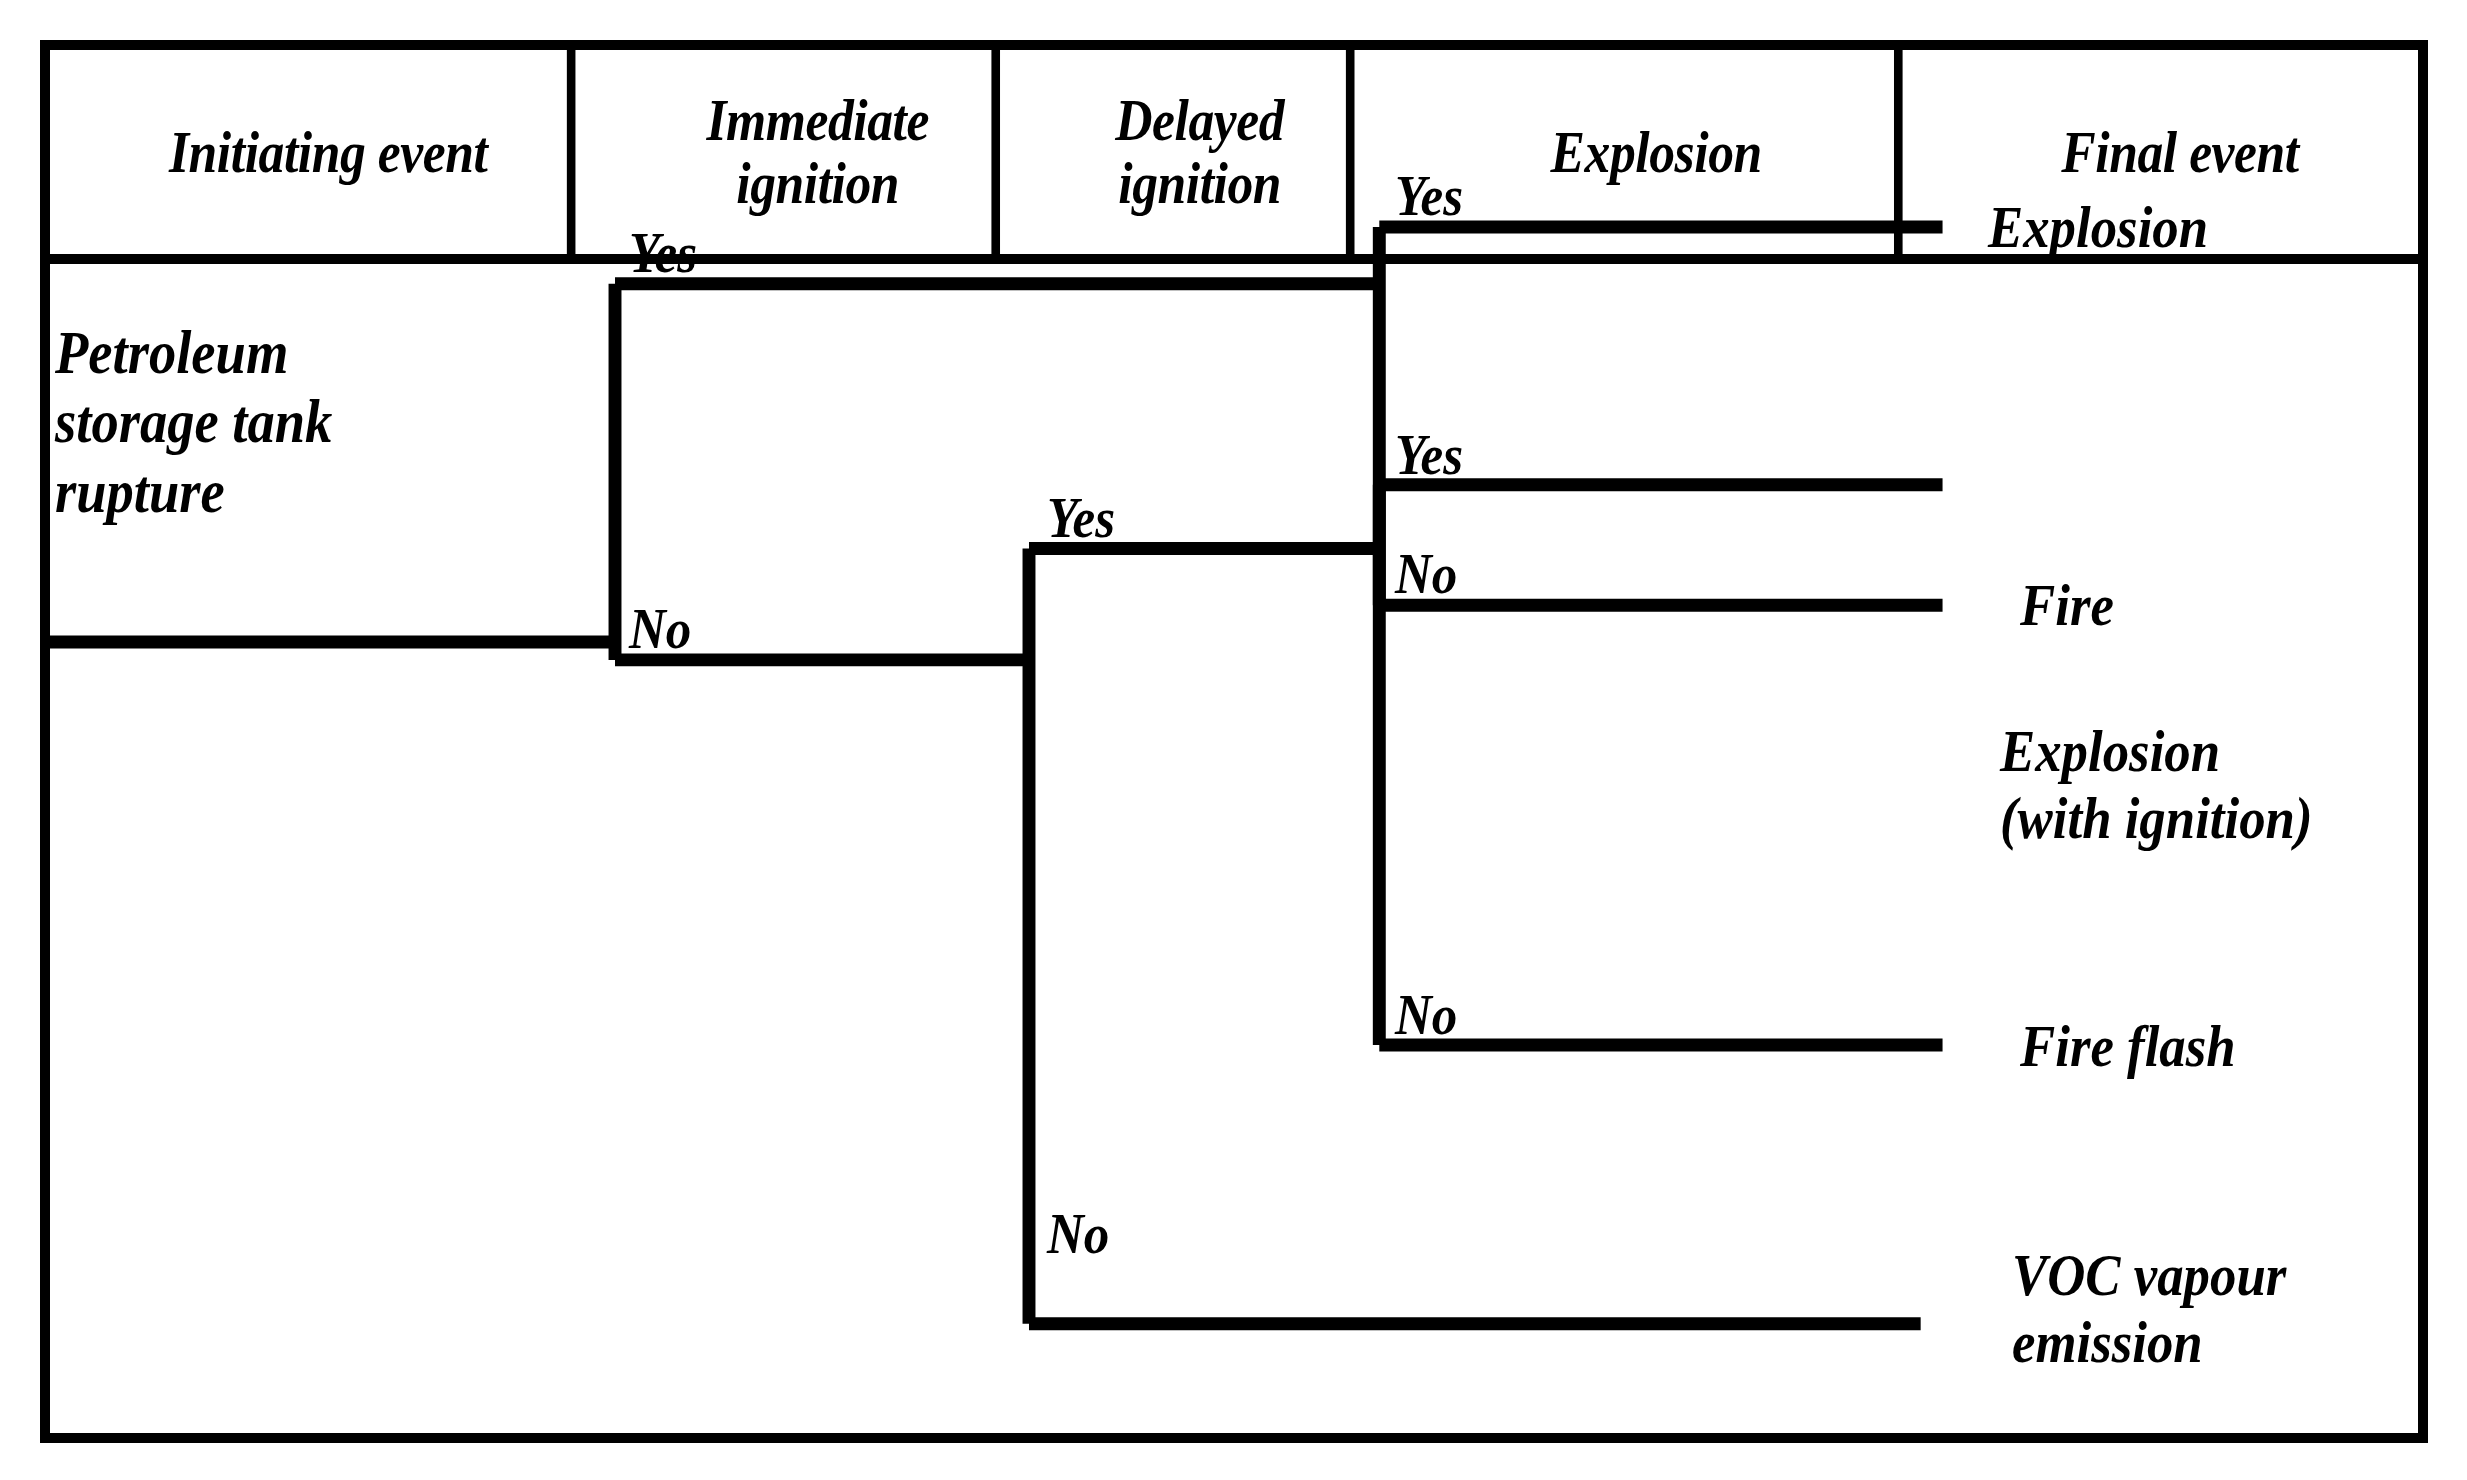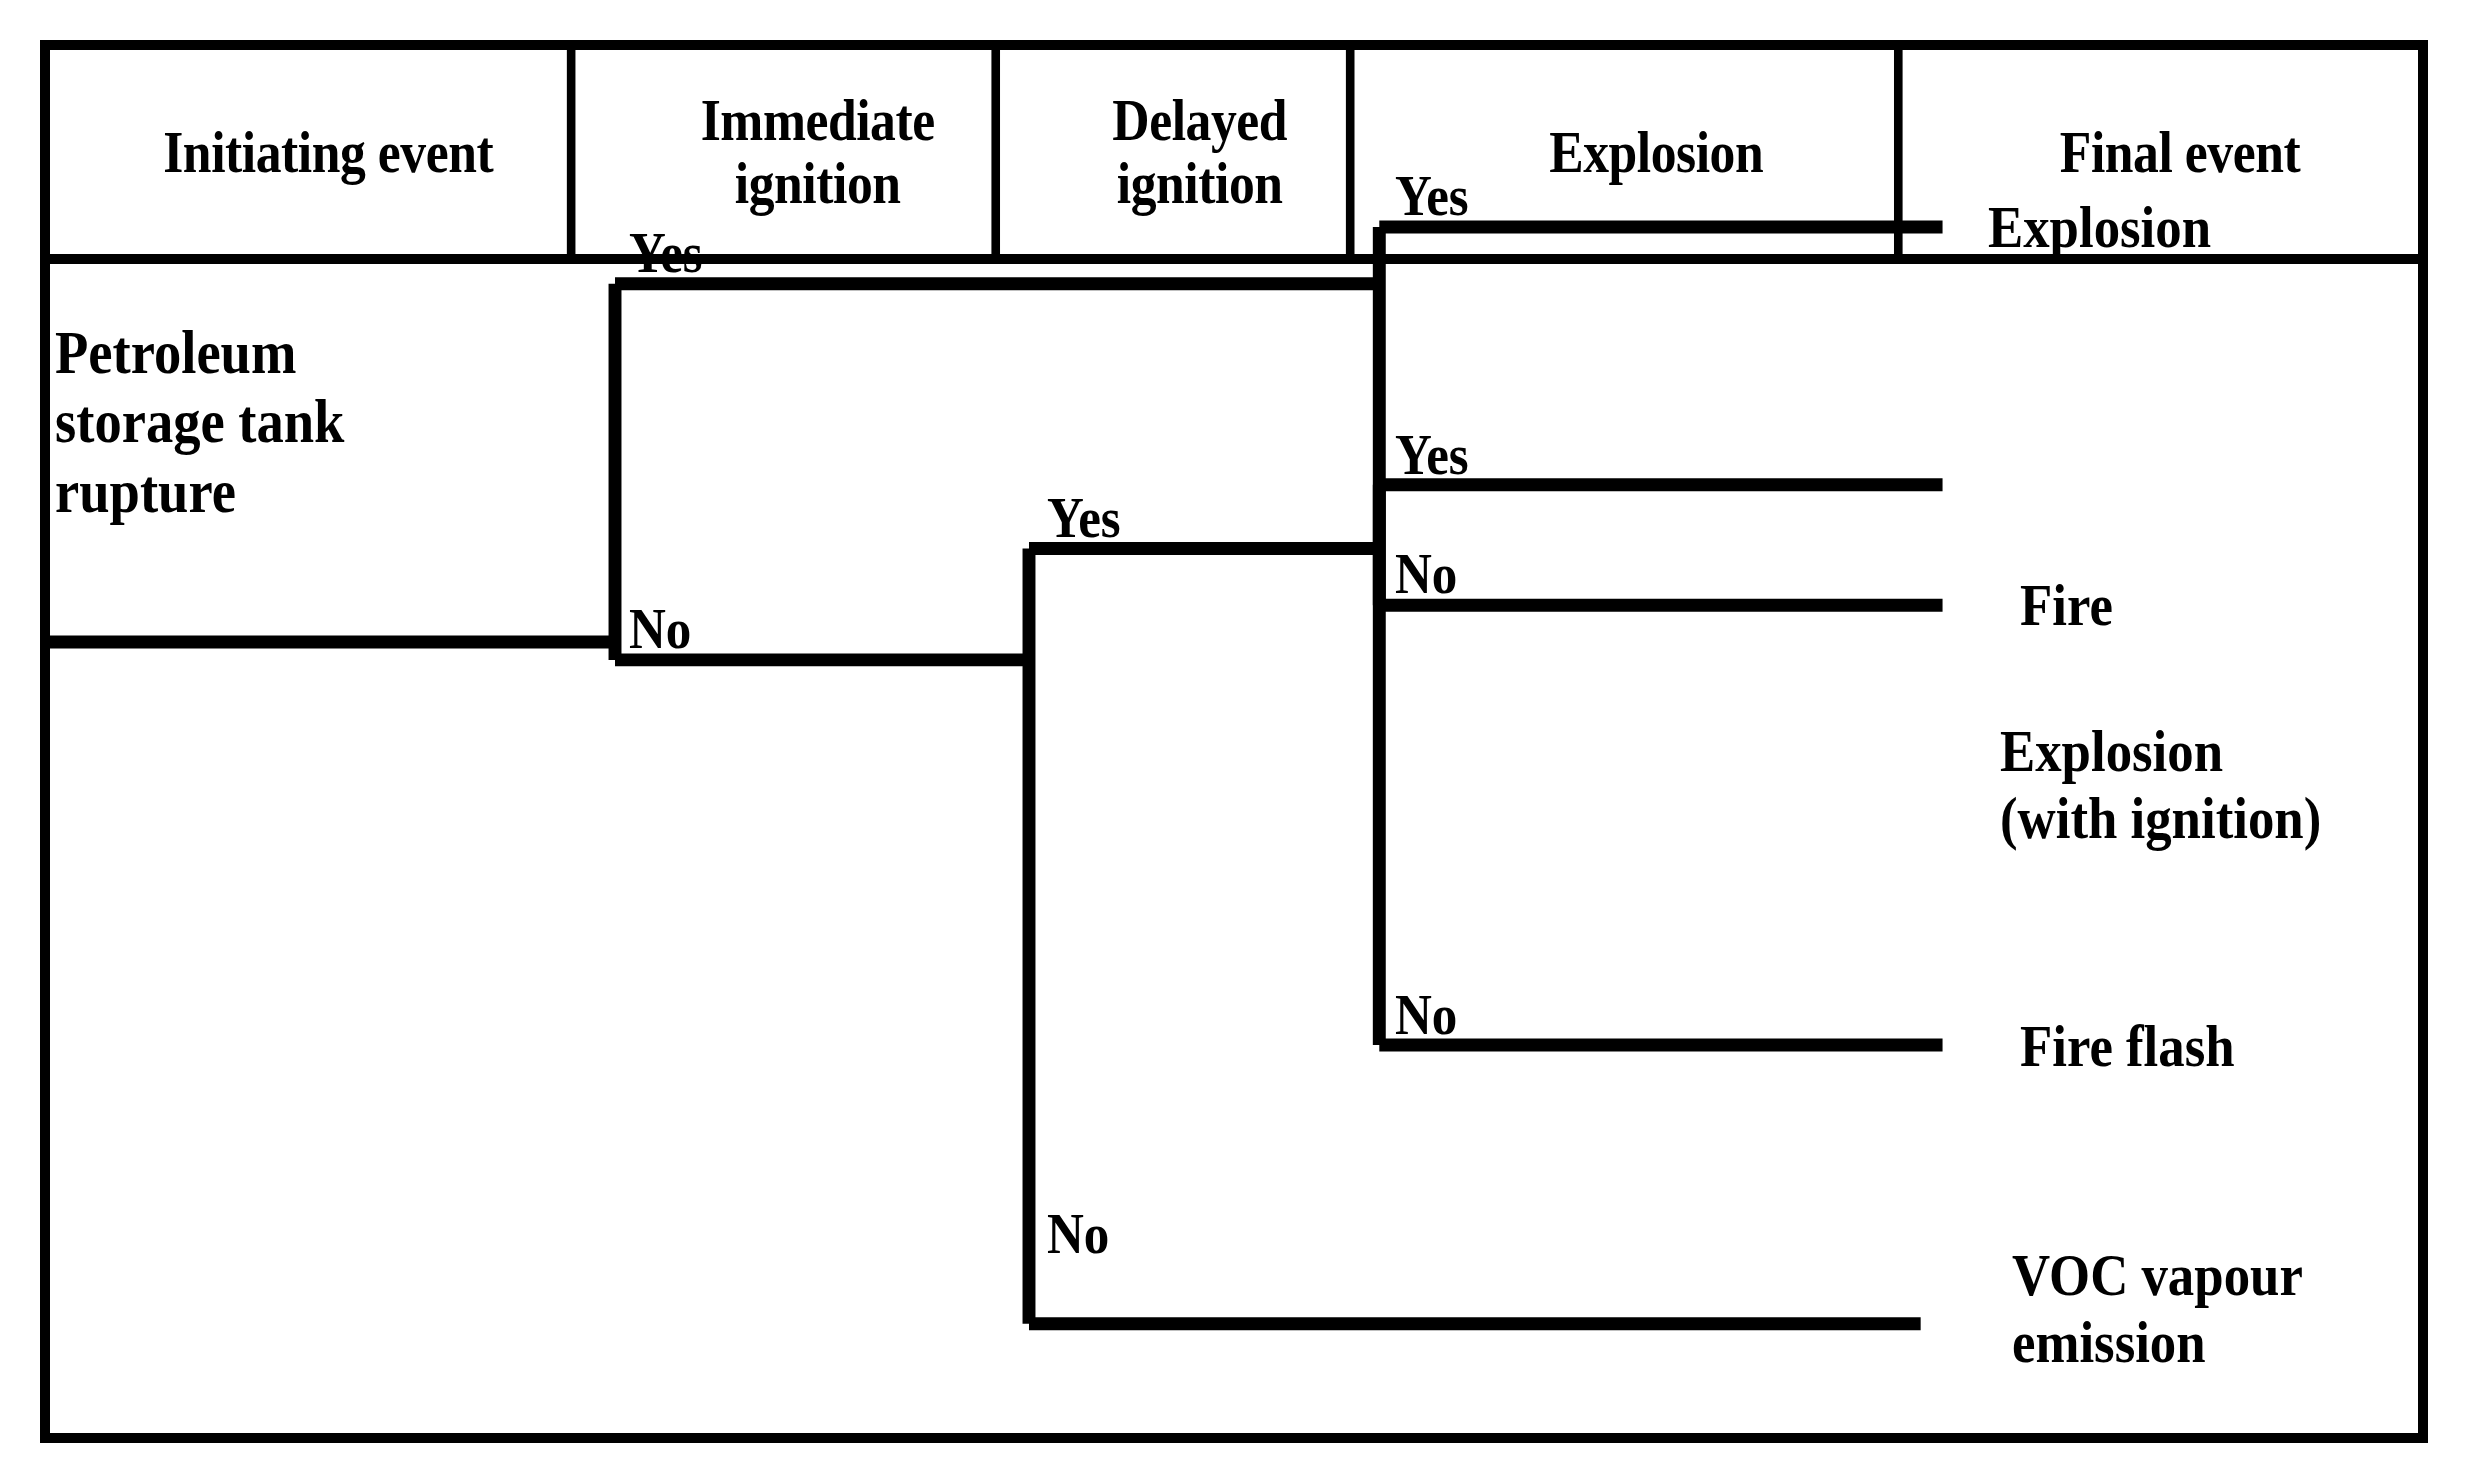--- a/index.html
+++ b/index.html
@@ -2,21 +2,21 @@
 <html><head>
 <meta charset="utf-8">
 <style>
   html,body{margin:0;padding:0;background:#ffffff;}
   body{
     width:2468px;height:1481px;
     font-family:"Liberation Serif","DejaVu Serif",serif;
     color:#000000;
     overflow:hidden;
   }
-  #stage{position:relative;width:2468px;height:1481px;background:#ffffff;}
+  #stage{position:relative;width:2468px;height:1481px;background:#ffffff;font-style:italic;}
 
   
   .outer-frame{
     position:absolute;left:40px;top:40px;
     width:2388px;height:1403px;
     border:10px solid #000;
     box-sizing:border-box;
     background:#ffffff;
   }
 

